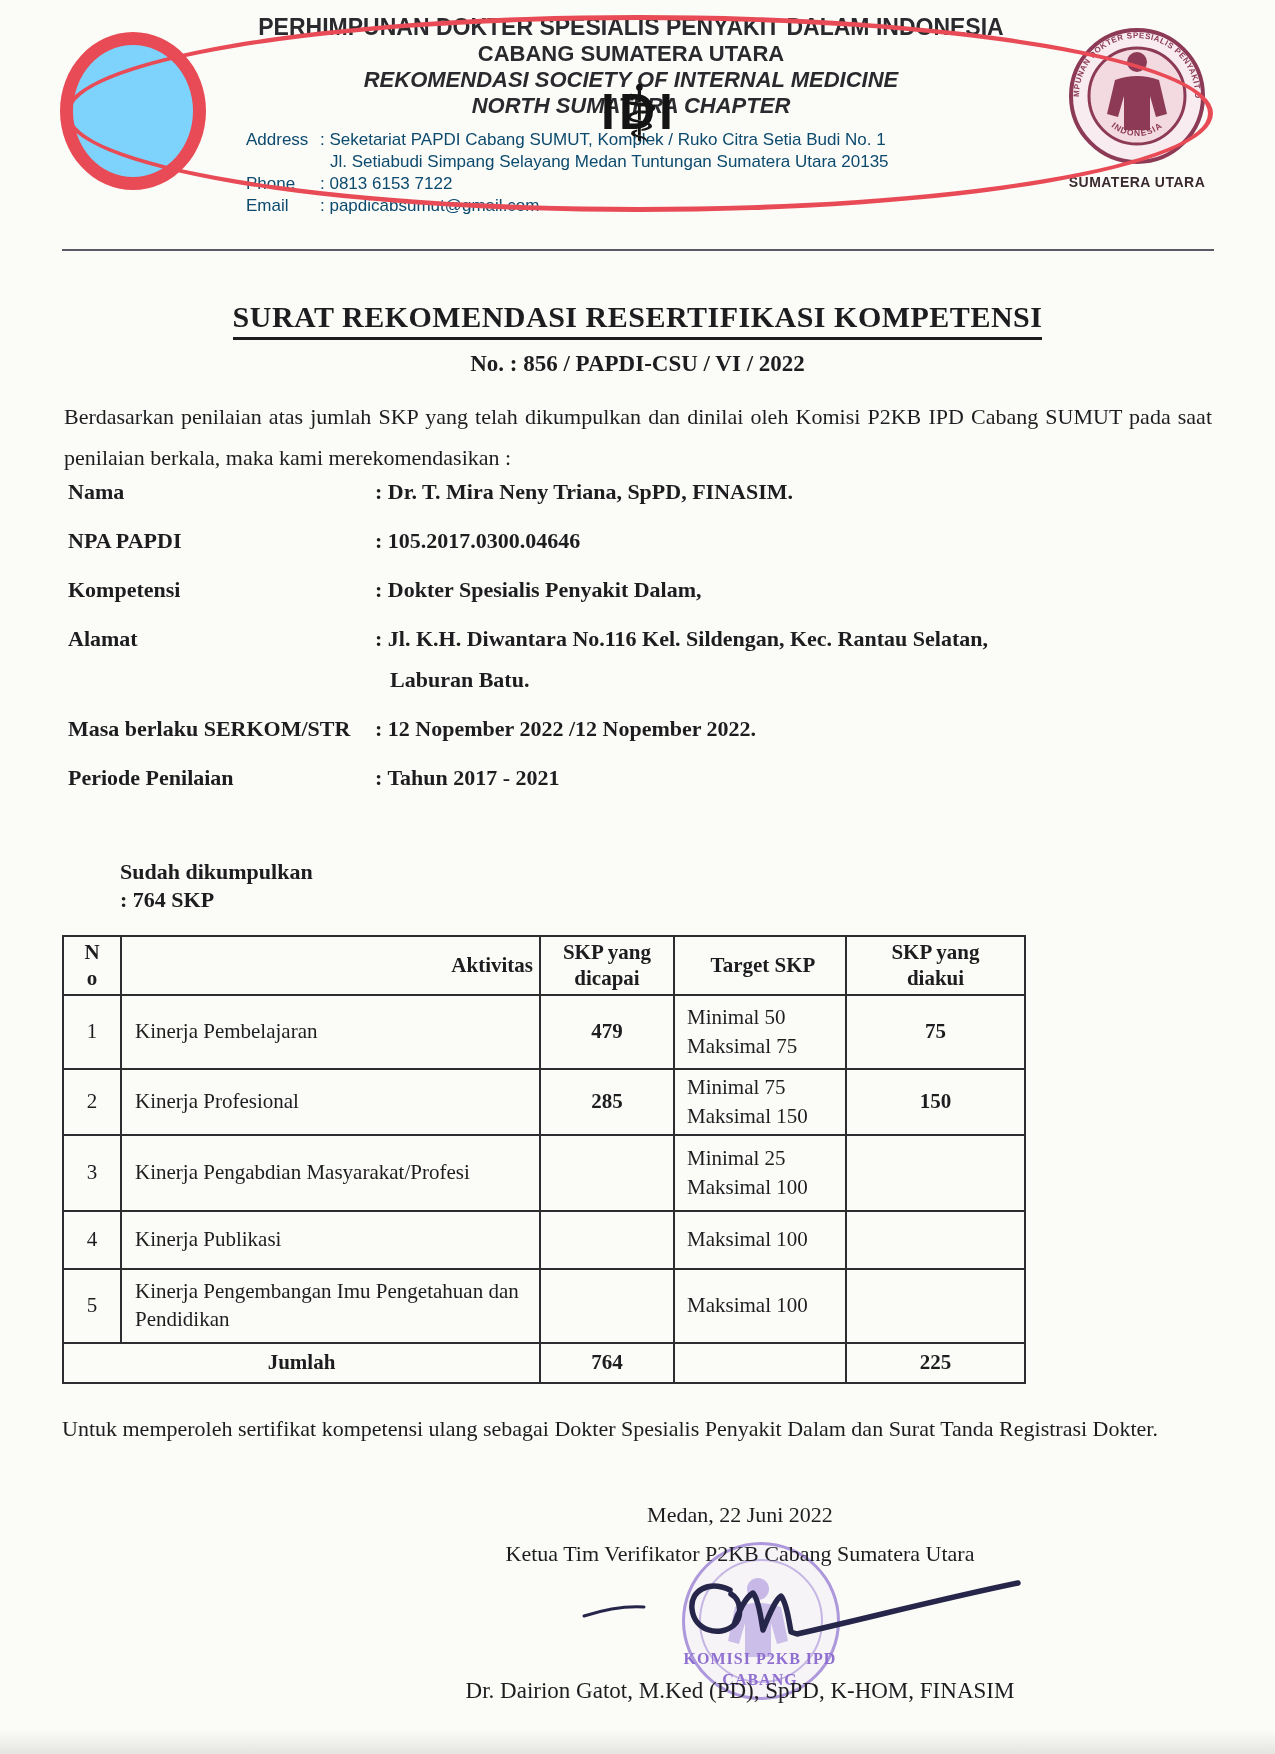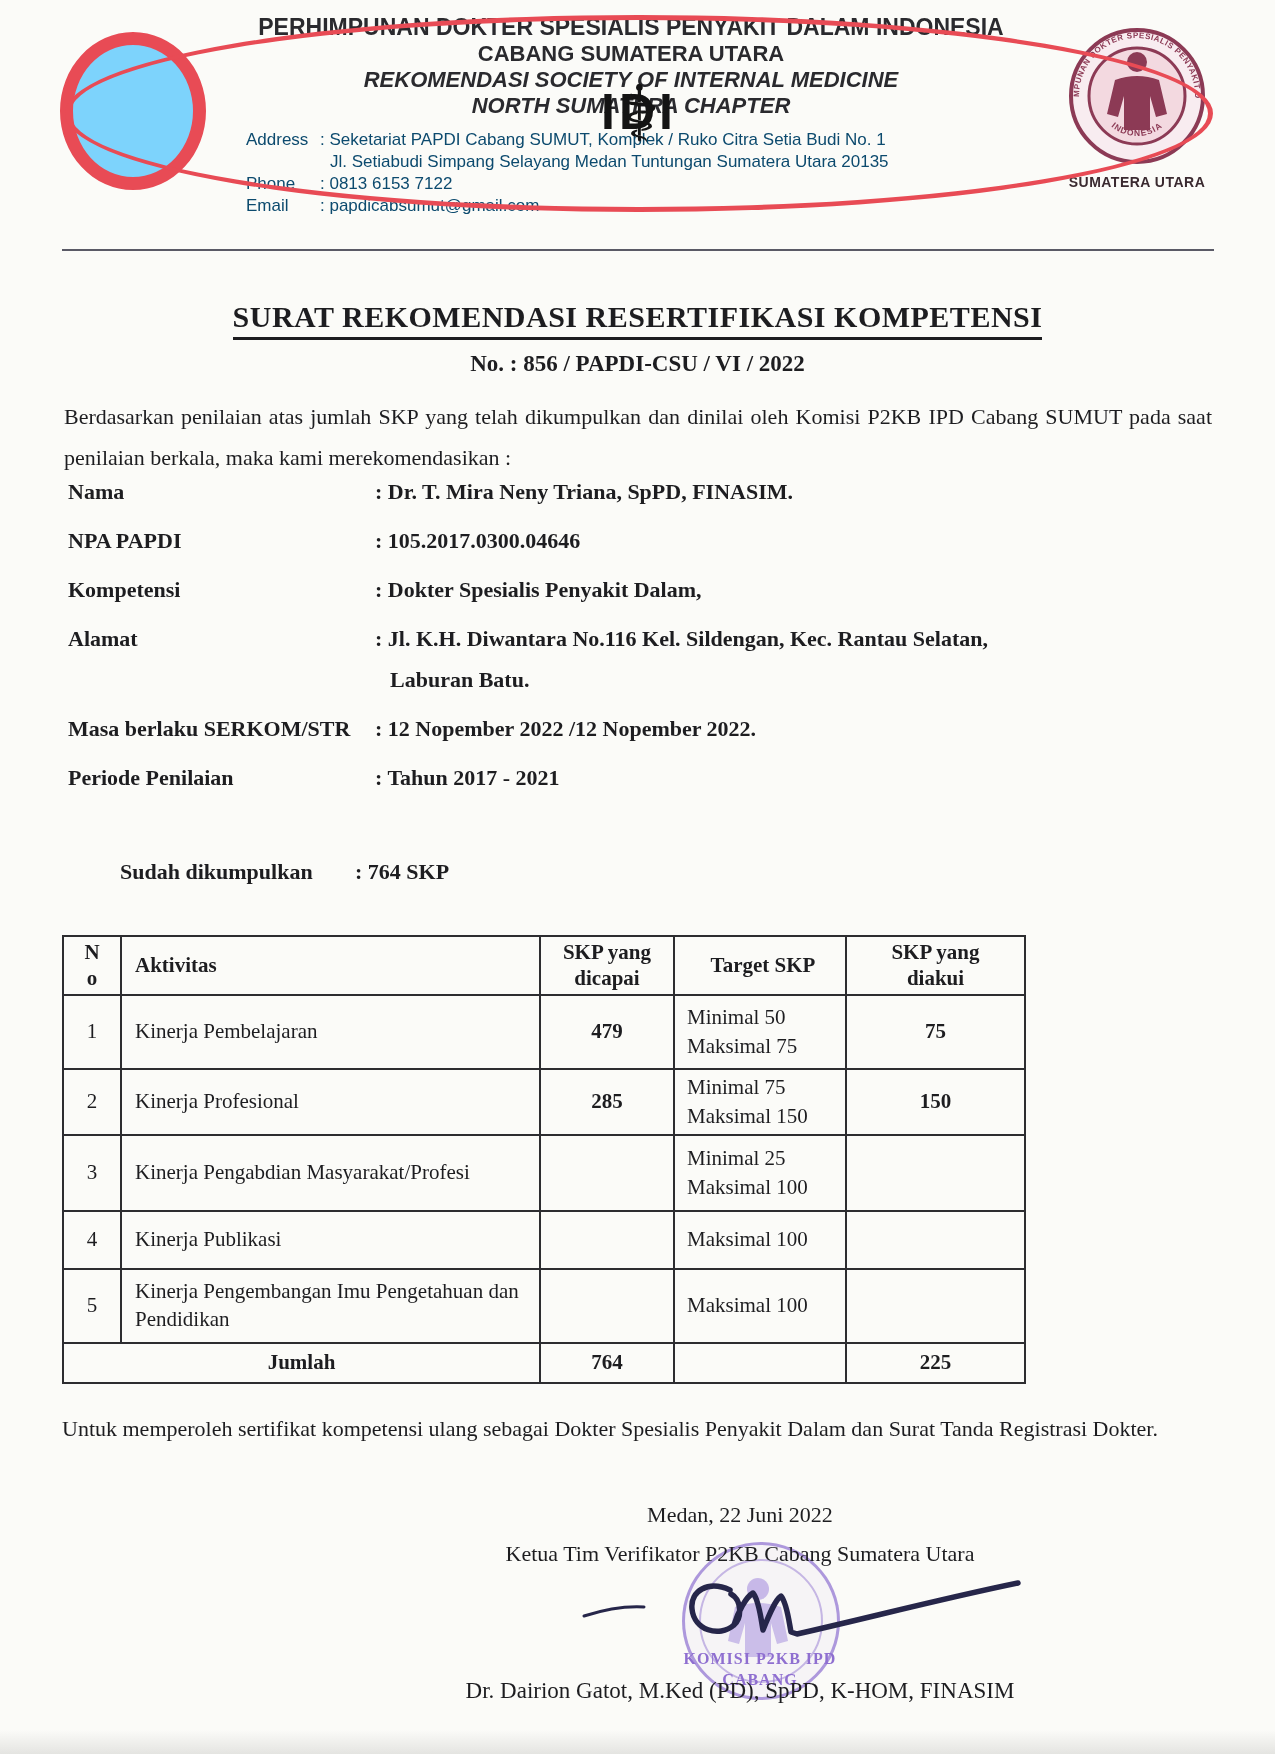--- a/index.html
+++ b/index.html
@@ -42,21 +42,21 @@
   .intro { position:absolute; top:396px; left:64px; width:1148px; font-size:22px;
     line-height:41px; text-align:justify; }
   
   .fields { position:absolute; top:477px; left:68px; width:1140px; font-size:22px; font-weight:bold; }
   .f-row { display:flex; margin-bottom:20px; line-height:29px; }
   .f-label { width:307px; flex:none; }
   .f-val { flex:1; }
   .f-val2 { padding-left:15px; margin-top:12px; }
   
   .skp-sum { position:absolute; top:838px; left:120px; font-size:22px; font-weight:bold; line-height:28px; }
-  .skp-line2 { display:flex; margin-top:20px; }
+  .skp-line2 { display:flex; margin-top:20px;flex-direction:column; }
   .skp-l2-label { width:235px; flex:none; }
   
   .skp-table { position:absolute; top:935px; left:62px; border-collapse:collapse;
     font-size:21px; }
   .skp-table td, .skp-table th { border:2px solid #2d2d30; padding:2px 6px; vertical-align:middle; }
   .skp-table th { font-size:21px; font-weight:bold; text-align:center; line-height:1.25; }
   .col-no { width:44px; text-align:center; }
   .col-akt { width:398px; text-align:left; padding-left:13px !important; line-height:1.3; }
   .col-dic { width:120px; text-align:center; font-weight:bold; }
   .col-tgt { width:152px; text-align:left; padding-left:12px !important; line-height:1.35; }
@@ -187,21 +187,21 @@
     </div>
   </div>
 
   <table class="skp-table">
     <tbody>
         <tr style="height:54px;">
       <th class="col-no">
         <div>N</div>
             <div>o</div>
       </th>
-      <th class="col-akt" style="text-align:left;border-radius:19px;">Aktivitas</th>
+      <th class="col-akt" style="text-align:right;border-radius:19px;">Aktivitas</th>
       <th class="col-dic">
         <div>SKP yang</div>
             <div>dicapai</div>
       </th>
       <th class="col-tgt" style="text-align:center;">Target SKP</th>
       <th class="col-dia">
         <div>SKP yang</div>
             <div>diakui</div>
       </th>
     </tr>

